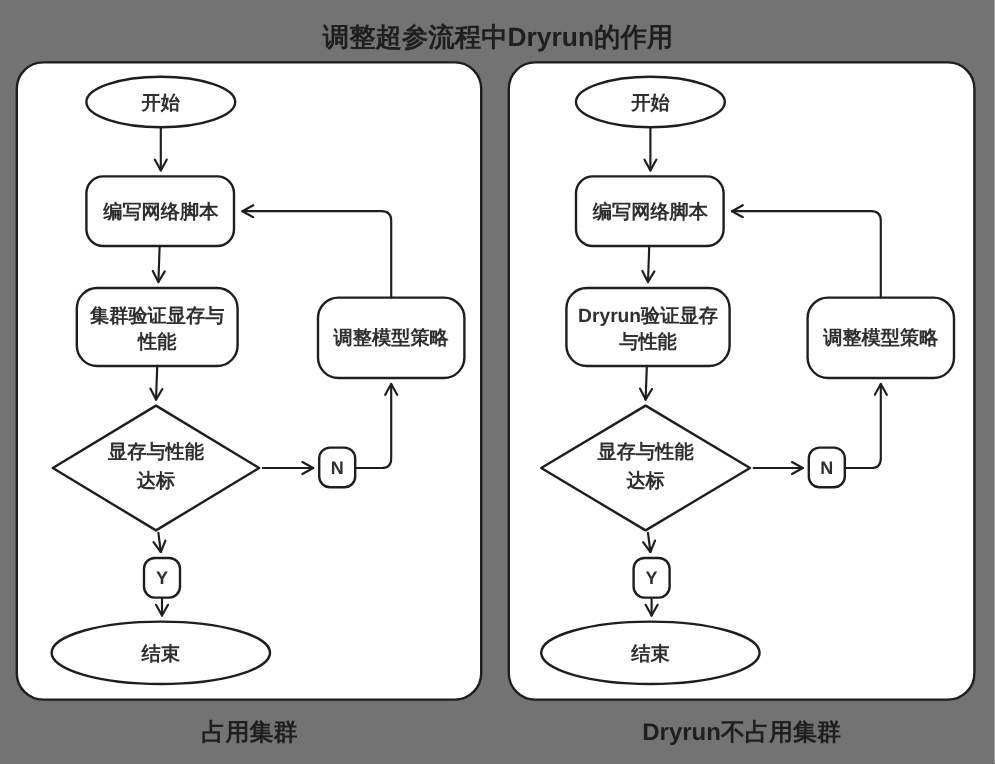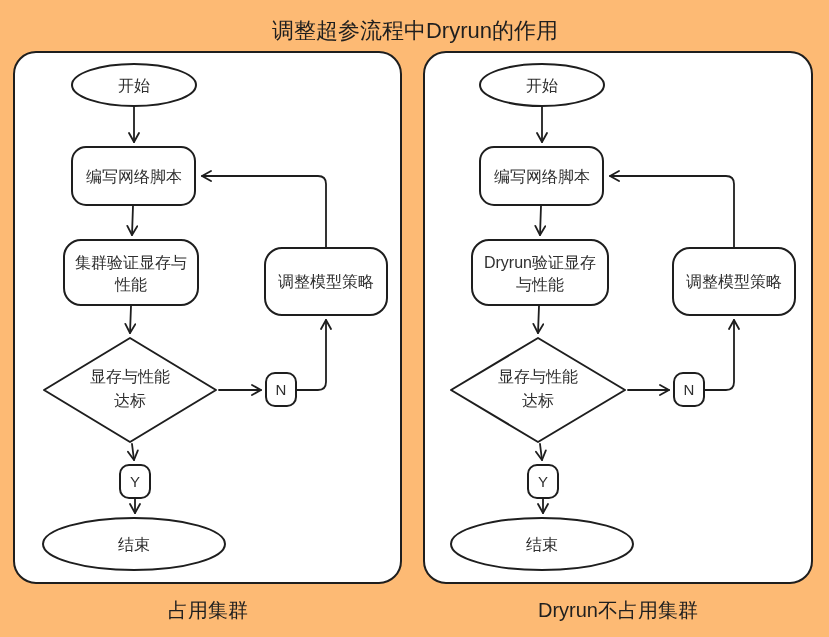--- a/index.html
+++ b/index.html
@@ -5,22 +5,23 @@
   html, body {
     margin: 0;
     padding: 0;
     background: #ffffff;
     font-family: "Liberation Sans", "DejaVu Sans", sans-serif;
   }
   .stage {
     position: relative;
     width: 829px;
     height: 637px;
-    background: #fdba74;
+    background: #737373;
     overflow: hidden;
+    font-weight: bold;
   }
   svg { display: block; }
   .panel {
     fill: #ffffff;
     stroke: #1e1e1e;
     stroke-width: 2;
   }
   .node {
     fill: #ffffff;
     stroke: #1e1e1e;

